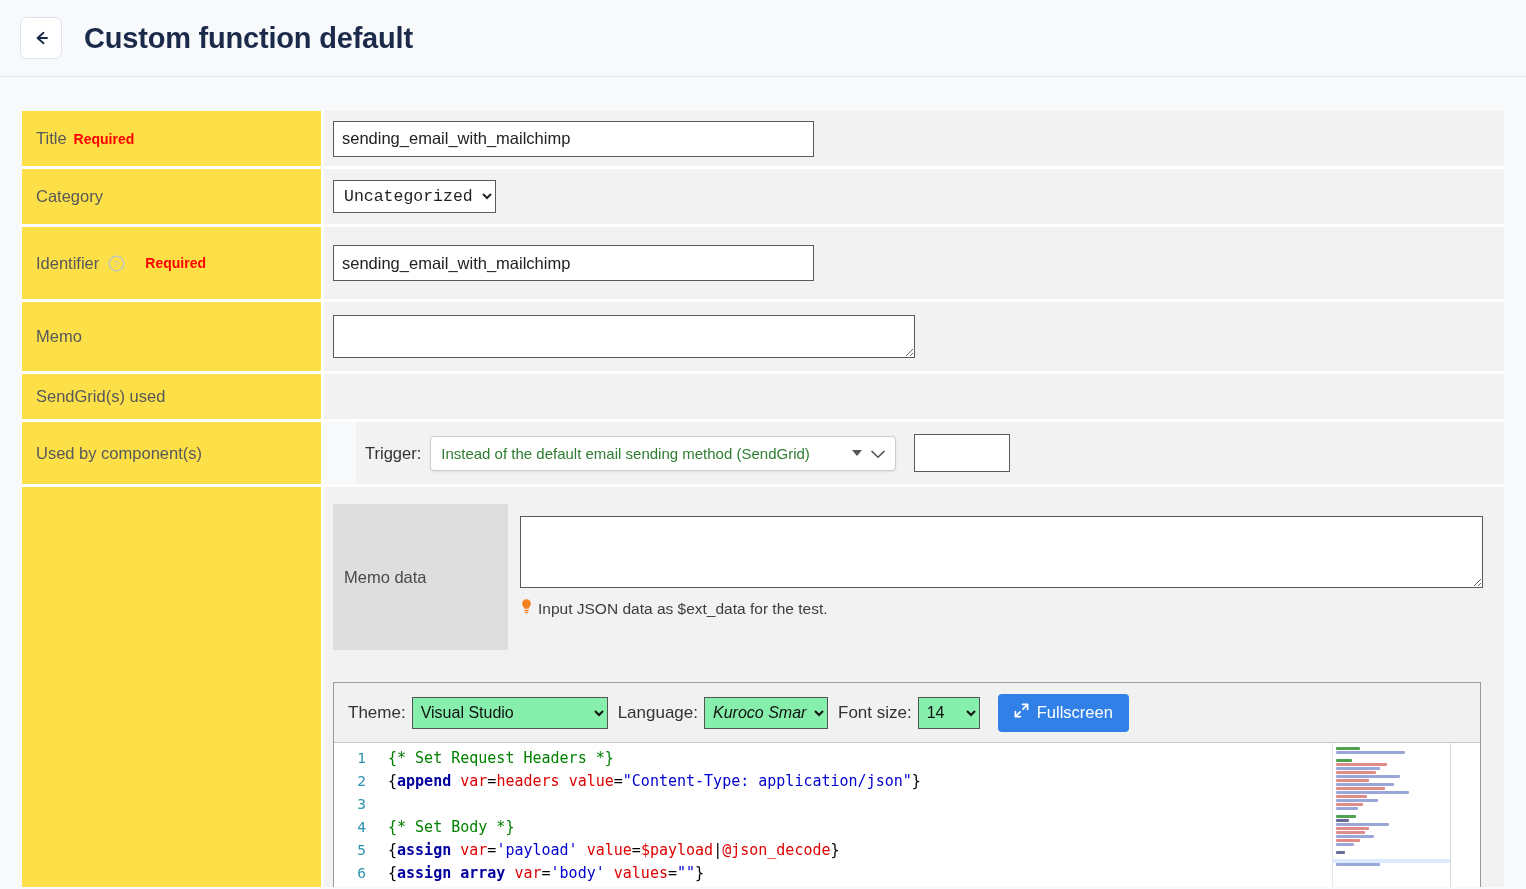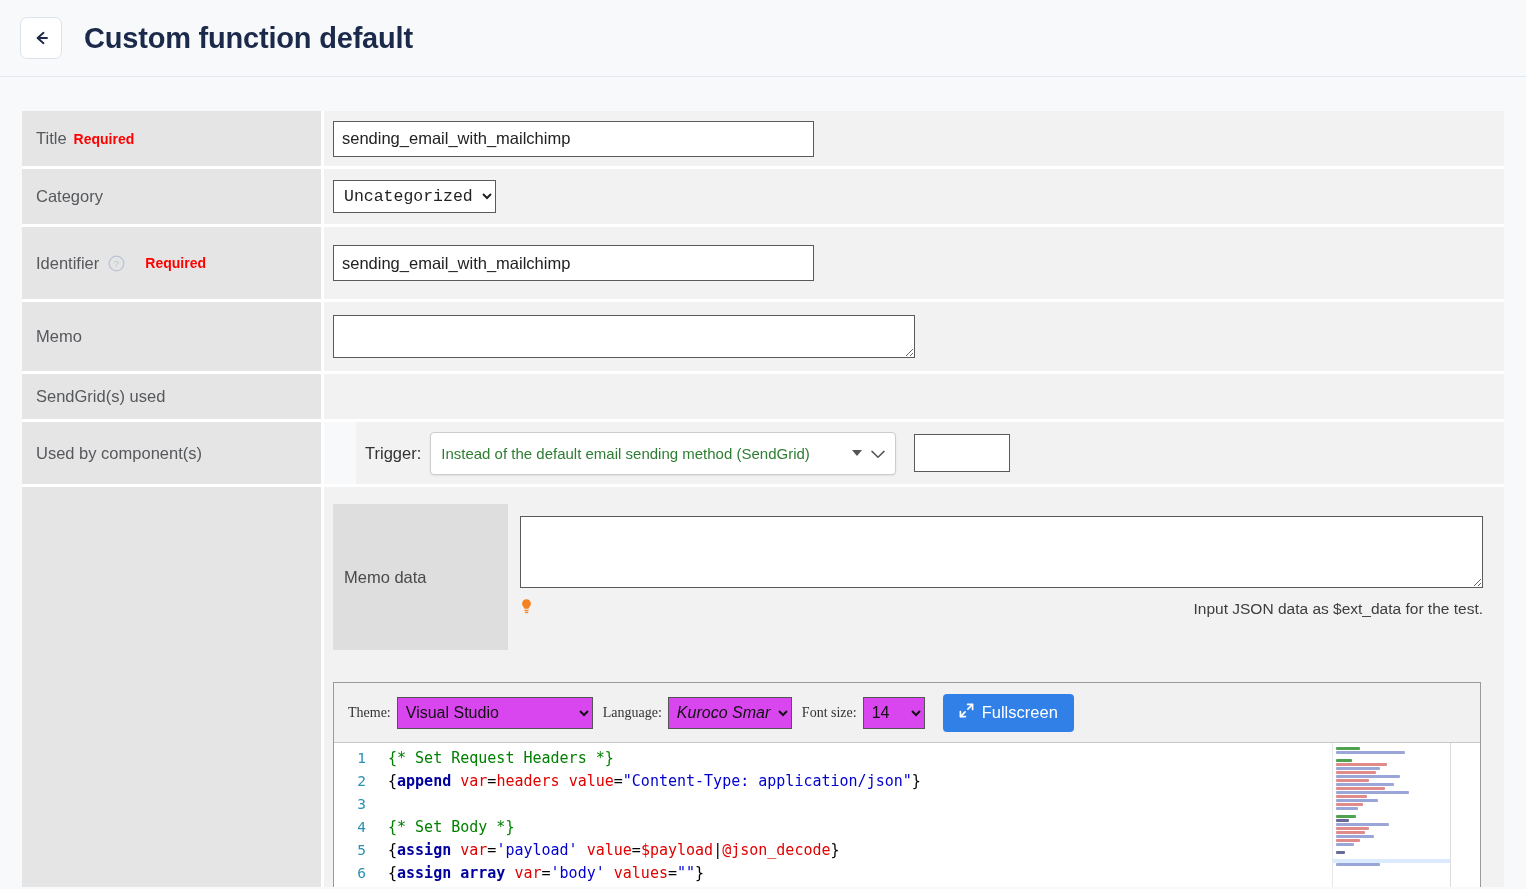--- a/index.html
+++ b/index.html
@@ -50,21 +50,21 @@
   }
   .frow {
     display: flex;
     width: 1482px;
     border-bottom: 3px solid #ffffff;
     align-items: stretch;
   }
   .fcell-label {
     width: 302px;
     flex: 0 0 302px;
-    background: #e5e5e5;
+    background: #fde047;
     display: flex;
     align-items: center;
     padding-left: 14px;
     color: #555555;
     font-size: 16.5px;
     border-right: 3px solid #ffffff;
   }
   .fcell-label .lbl-text { color: #56585c; }
   .fcell-value {
     flex: 1 1 auto;
@@ -143,21 +143,21 @@
     align-items: center;
     gap: 0;
   }
   .trigger-label {
     font-size: 16.5px;
     color: #333;
     margin-right: 9px;
   }
   .trigger-select {
     width: 466px;
-    height: 43px;
+    height: 35px;
     background: #ffffff;
     border: 1px solid #ccc;
     border-radius: 4px;
     box-shadow: 0 1px 2px rgba(0,0,0,.08);
     display: flex;
     align-items: center;
     padding: 16px 10px;
     color: #2e7d32;
     font-size: 15px;
     cursor: pointer;
@@ -212,50 +212,48 @@
     outline: none;
     display: block;
   }
   .hint {
     margin-top: 10px;
     font-size: 15.5px;
     color: #3d3d3d;
     display: flex;
     align-items: center;
     gap: 5px;
-    justify-content: space-between;
   }
 
   
   .editor-panel {
     width: 1148px;
     margin-top: 32px;
     border: 1px solid #9a9a9a;
     background: #ffffff;
   }
   .editor-toolbar {
     height: 60px;
     background: #f1f1f1;
     border-bottom: 1px solid #c8c8c8;
     display: flex;
     align-items: center;
     padding-left: 14px;
     gap: 0;
   }
   .tb-label {
-    font-size: 14px;
+    font-size: 17px;
     color: #333;
     margin-right: 6px;
     white-space: nowrap;
-    font-family: Liberation Serif, serif;
   }
   .tb-sel {
     height: 32px;
     border: 1px solid #545454;
-    background: #d946ef;
+    background: #86efac;
     font-size: 16px;
     font-family: "Liberation Sans", sans-serif;
     color: #111;
     padding: 0 4px;
     margin-right: 10px;
   }
   .tb-sel.theme { width: 196px; }
   .tb-sel.lang  { width: 124px; font-style: italic; }
   .tb-sel.size  { width: 62px; }
   .fullscreen-btn {

